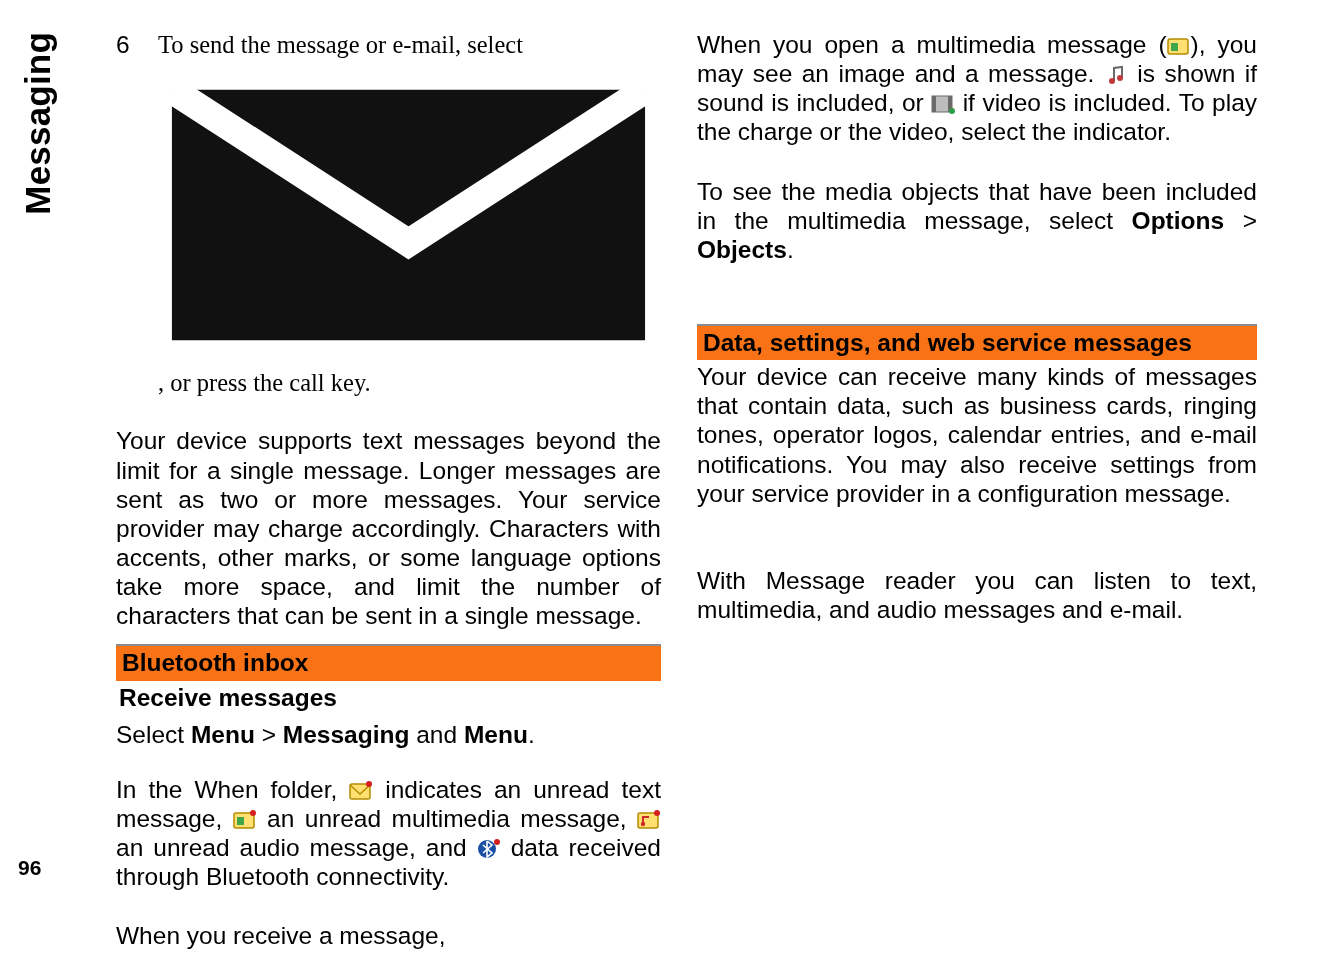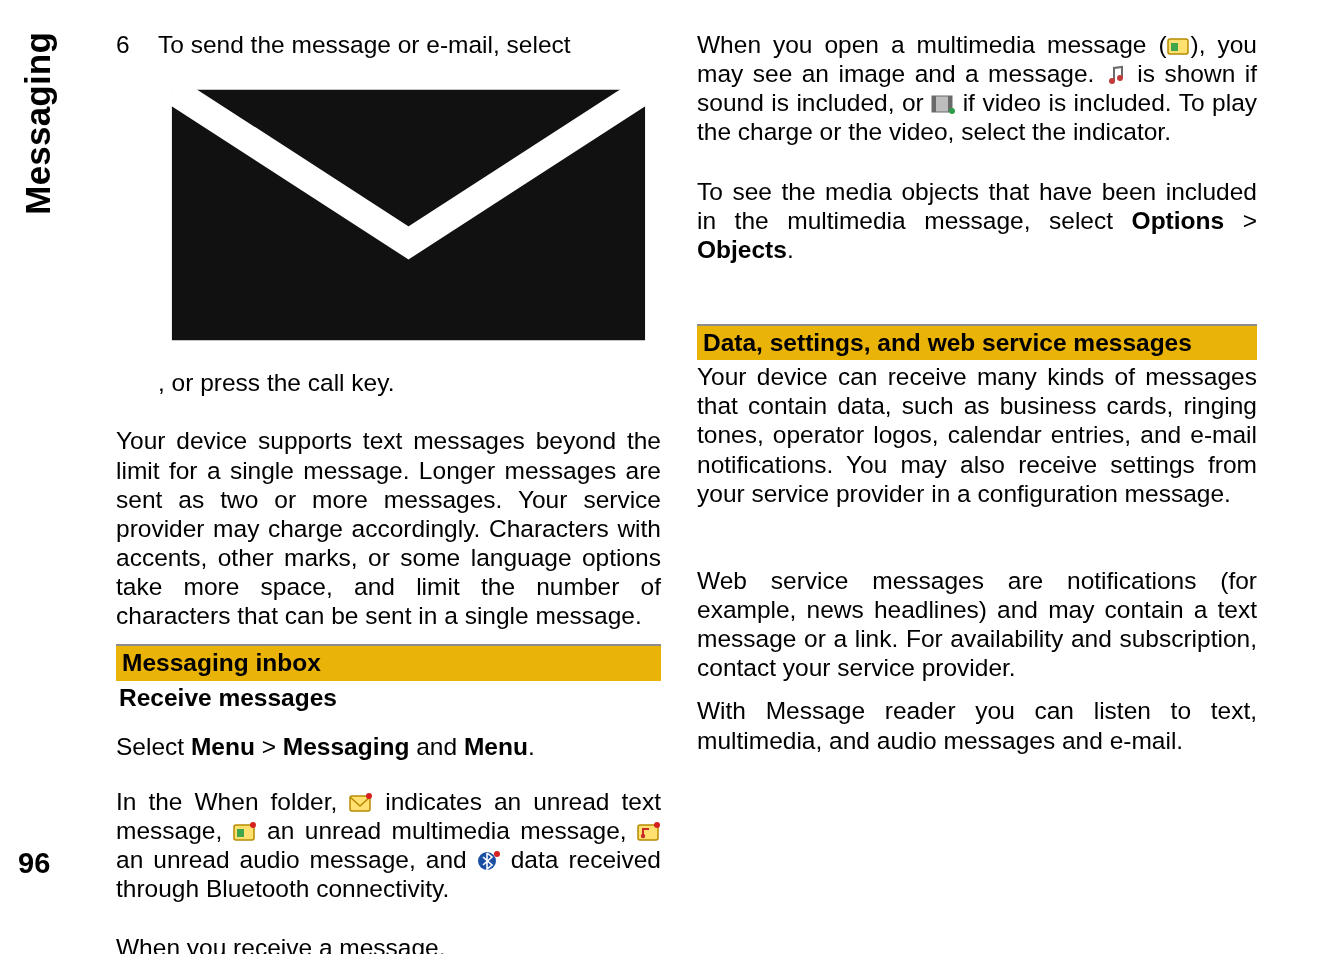--- a/index.html
+++ b/index.html
@@ -28,52 +28,52 @@
     padding-bottom: 44px;
   }
   .side-title {
     font-size: 35px;
     font-weight: 700;
     writing-mode: vertical-rl;
     transform: rotate(180deg);
     letter-spacing: 0.2px;
   }
   .page-number {
-    font-size: 29px;
+    font-size: 21px;
     font-weight: 700;
   }
   .col {
     width: 548px;
     font-size: 24.5px;
     line-height: 1.19;
   }
   .col-left { width: 545px; }
   .col-right { width: 560px; }
   .step-row {
     display: flex;
     gap: 26px;
     margin-bottom: 14px;
     padding-right: 2px;
   }
   .step-num { min-width: 16px; }
-  .step-text { flex: 1; }
+  .step-text { flex: 1; font-family: Liberation Serif, serif; }
   .just { text-align: justify; text-justify: inter-word; }
   .para { margin-bottom: 14px; }
   .section-bar {
-    background: #eab308;
+    background: #f97316;
     border-top: 2px solid #8c8c8c;
     font-weight: 700;
     padding: 2px 6px 3px 6px;
     margin-top: 10px;
     margin-bottom: 2px;
   }
   .sub-heading {
     font-weight: 700;
     margin-top: 2px;
-    margin-bottom: 20px;
+    margin-bottom: 8px;
     padding-left: 3px;
   }
   b { font-weight: 700; text-align: center; }
   .icon {
     display: inline-block;
     vertical-align: -4px;
     width: 24px;
     height: 22px;
   }
   .icon-lg { width: 36px; height: 22px; vertical-align: -3px; }
@@ -101,21 +101,21 @@
         <span>To send the message or e-mail, select </span><span class="icon-lg"><svg viewBox="0 0 36 22">
               <polygon points="1,2 35,2 35,20 1,20" fill="#111"></polygon>
               <polyline points="1,2 18,13 35,2" fill="none" stroke="#fff" stroke-width="2"></polyline>
             </svg></span><span>, or press the call key.</span>
       </div>
     </div>
 
     <div class="spacer-12"></div>
     <div class="para just">Your device supports text messages beyond the limit for a single message. Longer messages are sent as two or more messages. Your service provider may charge accordingly. Characters with accents, other marks, or some language options take more space, and limit the number of characters that can be sent in a single message.</div>
 
-    <div class="section-bar">Messaging inbox</div>
+    <div class="section-bar">Bluetooth inbox</div>
     <div class="sub-heading">Receive messages</div>
 
     <div class="para">
       <span>Select </span><b>Menu</b><span>  &gt; </span><b>Messaging</b><span> and </span><b>Menu</b><span>.</span>
     </div>
 
     <div class="spacer-12"></div>
     <div class="para just">
       <span>In the When folder, </span><span class="icon"><svg viewBox="0 0 24 22">
             <rect x="1" y="4" width="20" height="15" rx="2" fill="#ffe070" stroke="#b58a00" stroke-width="1.5"></rect>
@@ -173,20 +173,19 @@
     <div class="spacer-16"></div>
 
     <div class="spacer-20"></div>
     <div class="section-bar">Data, settings, and web service messages</div>
 
     <div class="para just">Your device can receive many kinds of messages that contain data, such as business cards, ringing tones, operator logos, calendar entries, and e-mail notifications. You may also receive settings from your service provider in a configuration message.</div>
 
     <div class="spacer-16"></div>
 
     <div class="spacer-28"></div>
-    <div class="para just">Web service messages are notifications (for example, news headlines) and may contain a text message or a link. For availability and subscription, contact your service provider.</div>
 
 
     <div class="para just">With Message reader you can listen to text, multimedia, and audio messages and e-mail.</div>
 
   </div>
 
 </div>
 
 </body></html>

